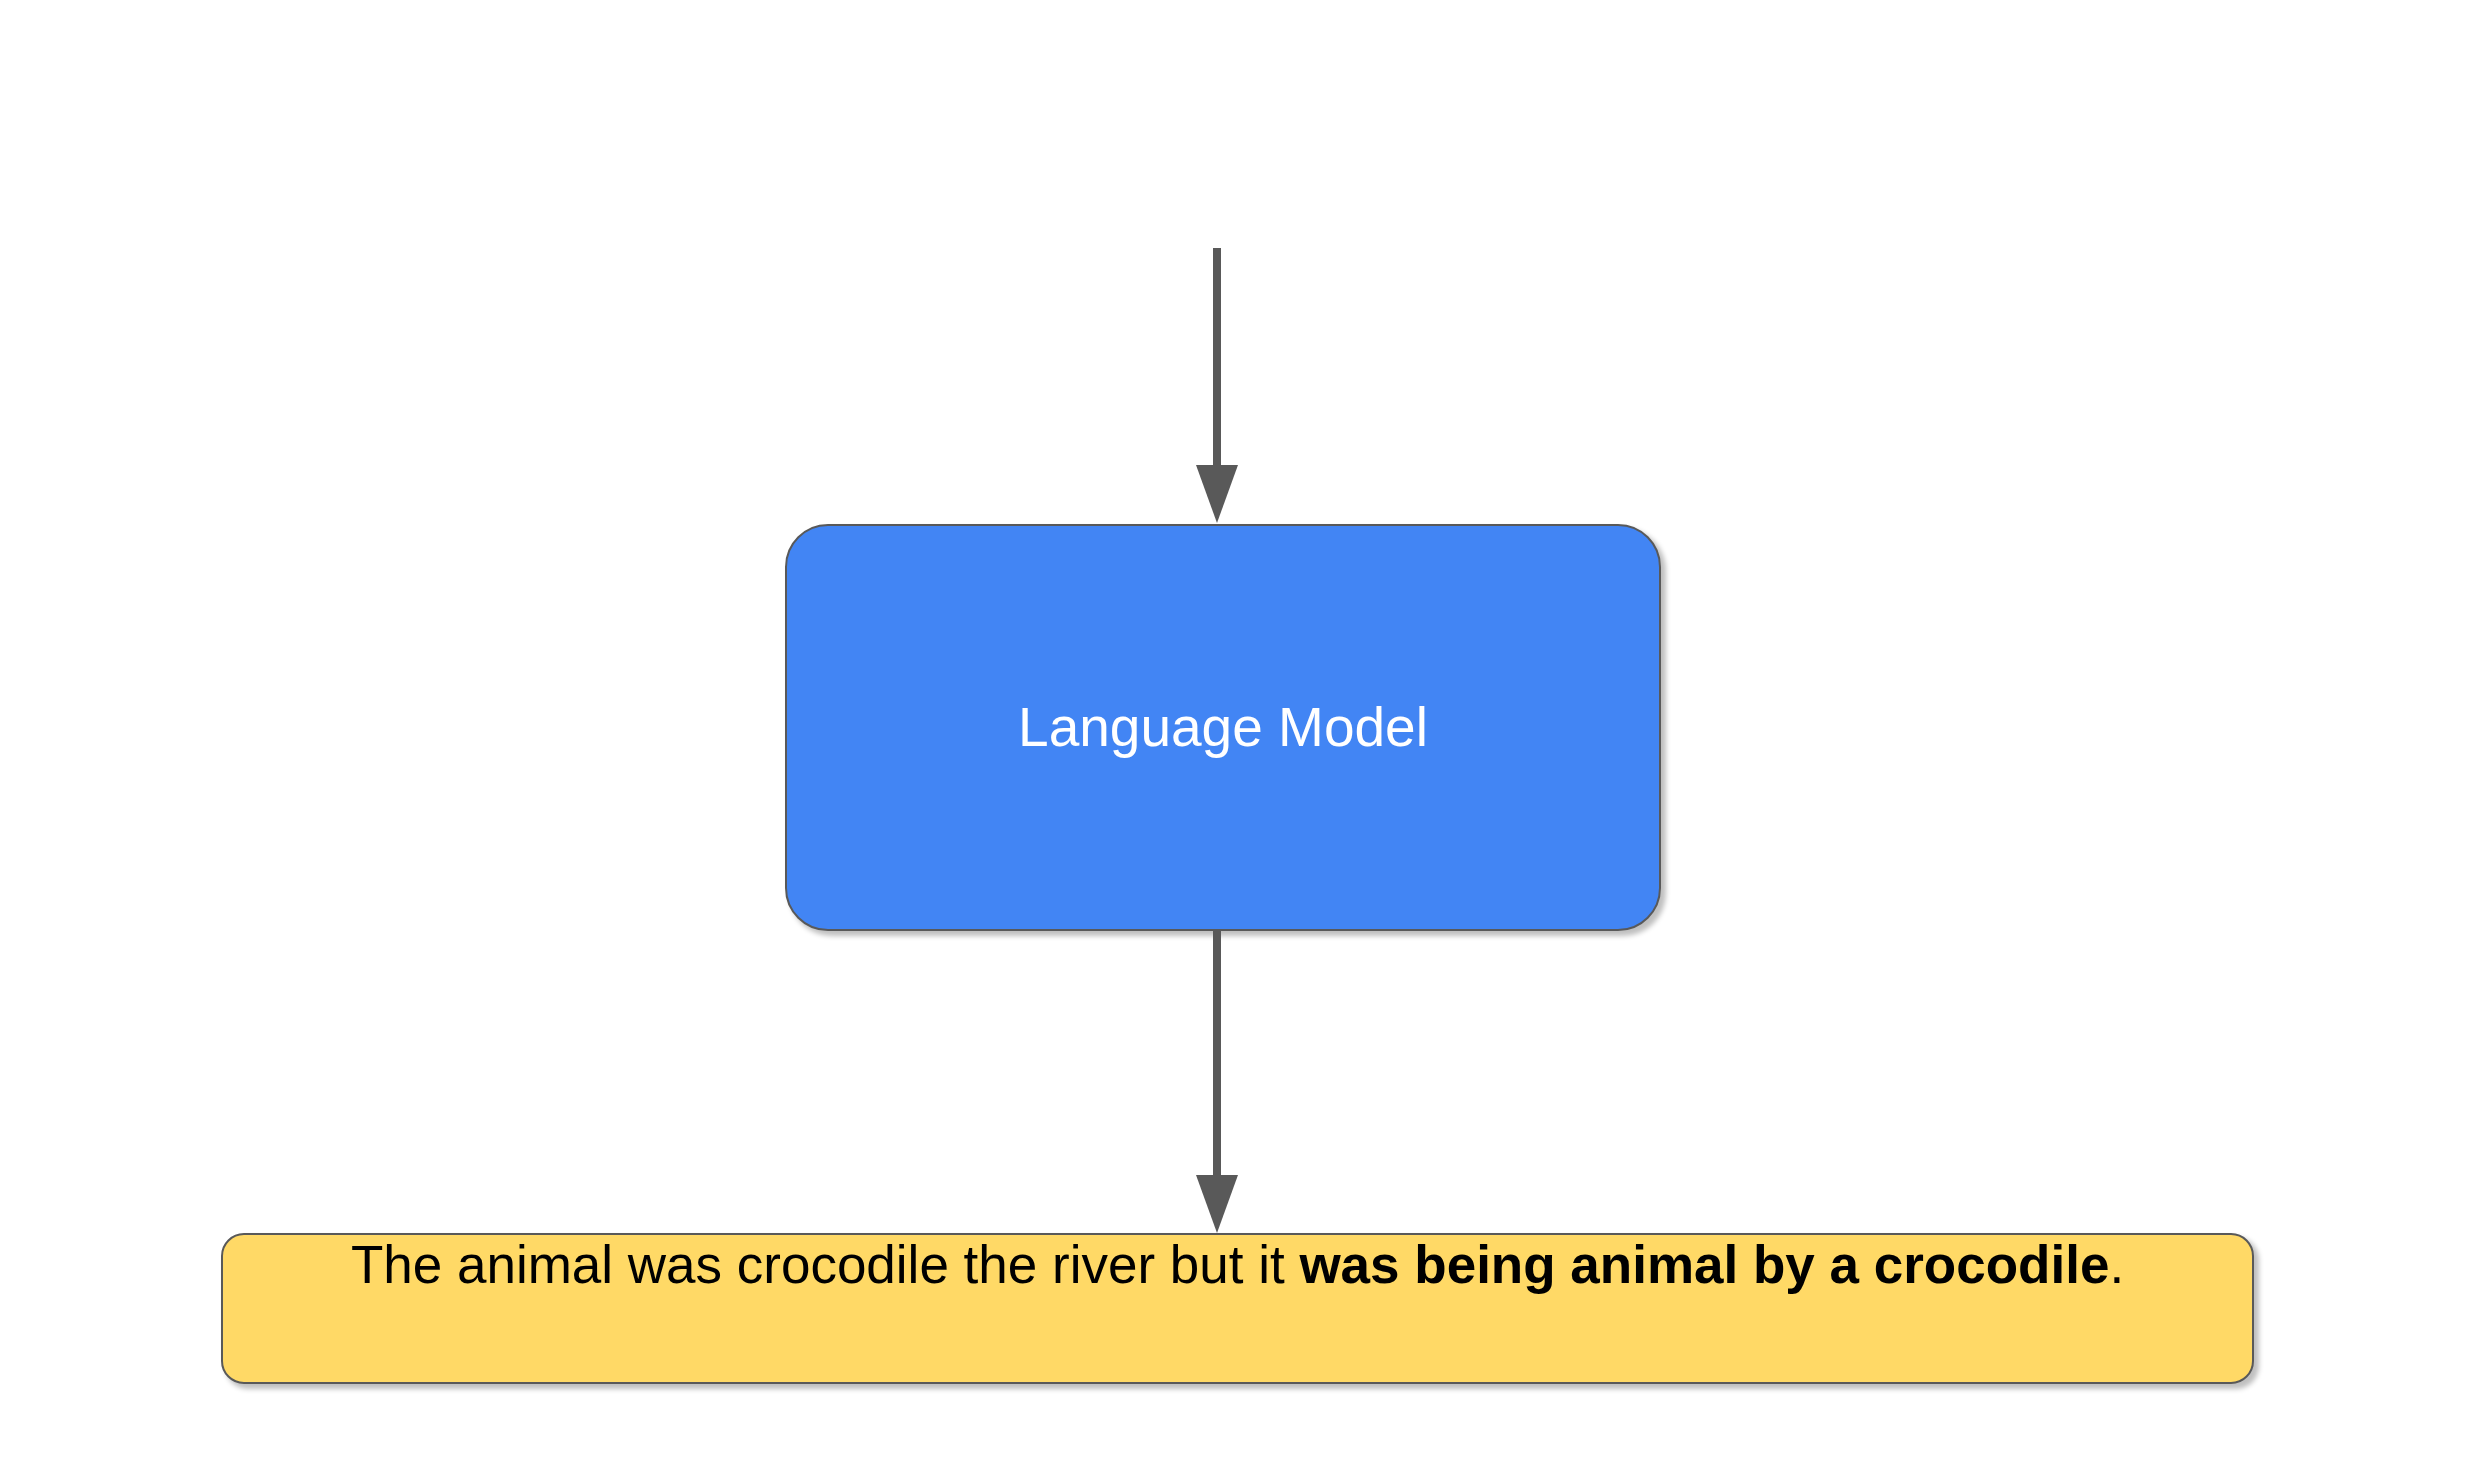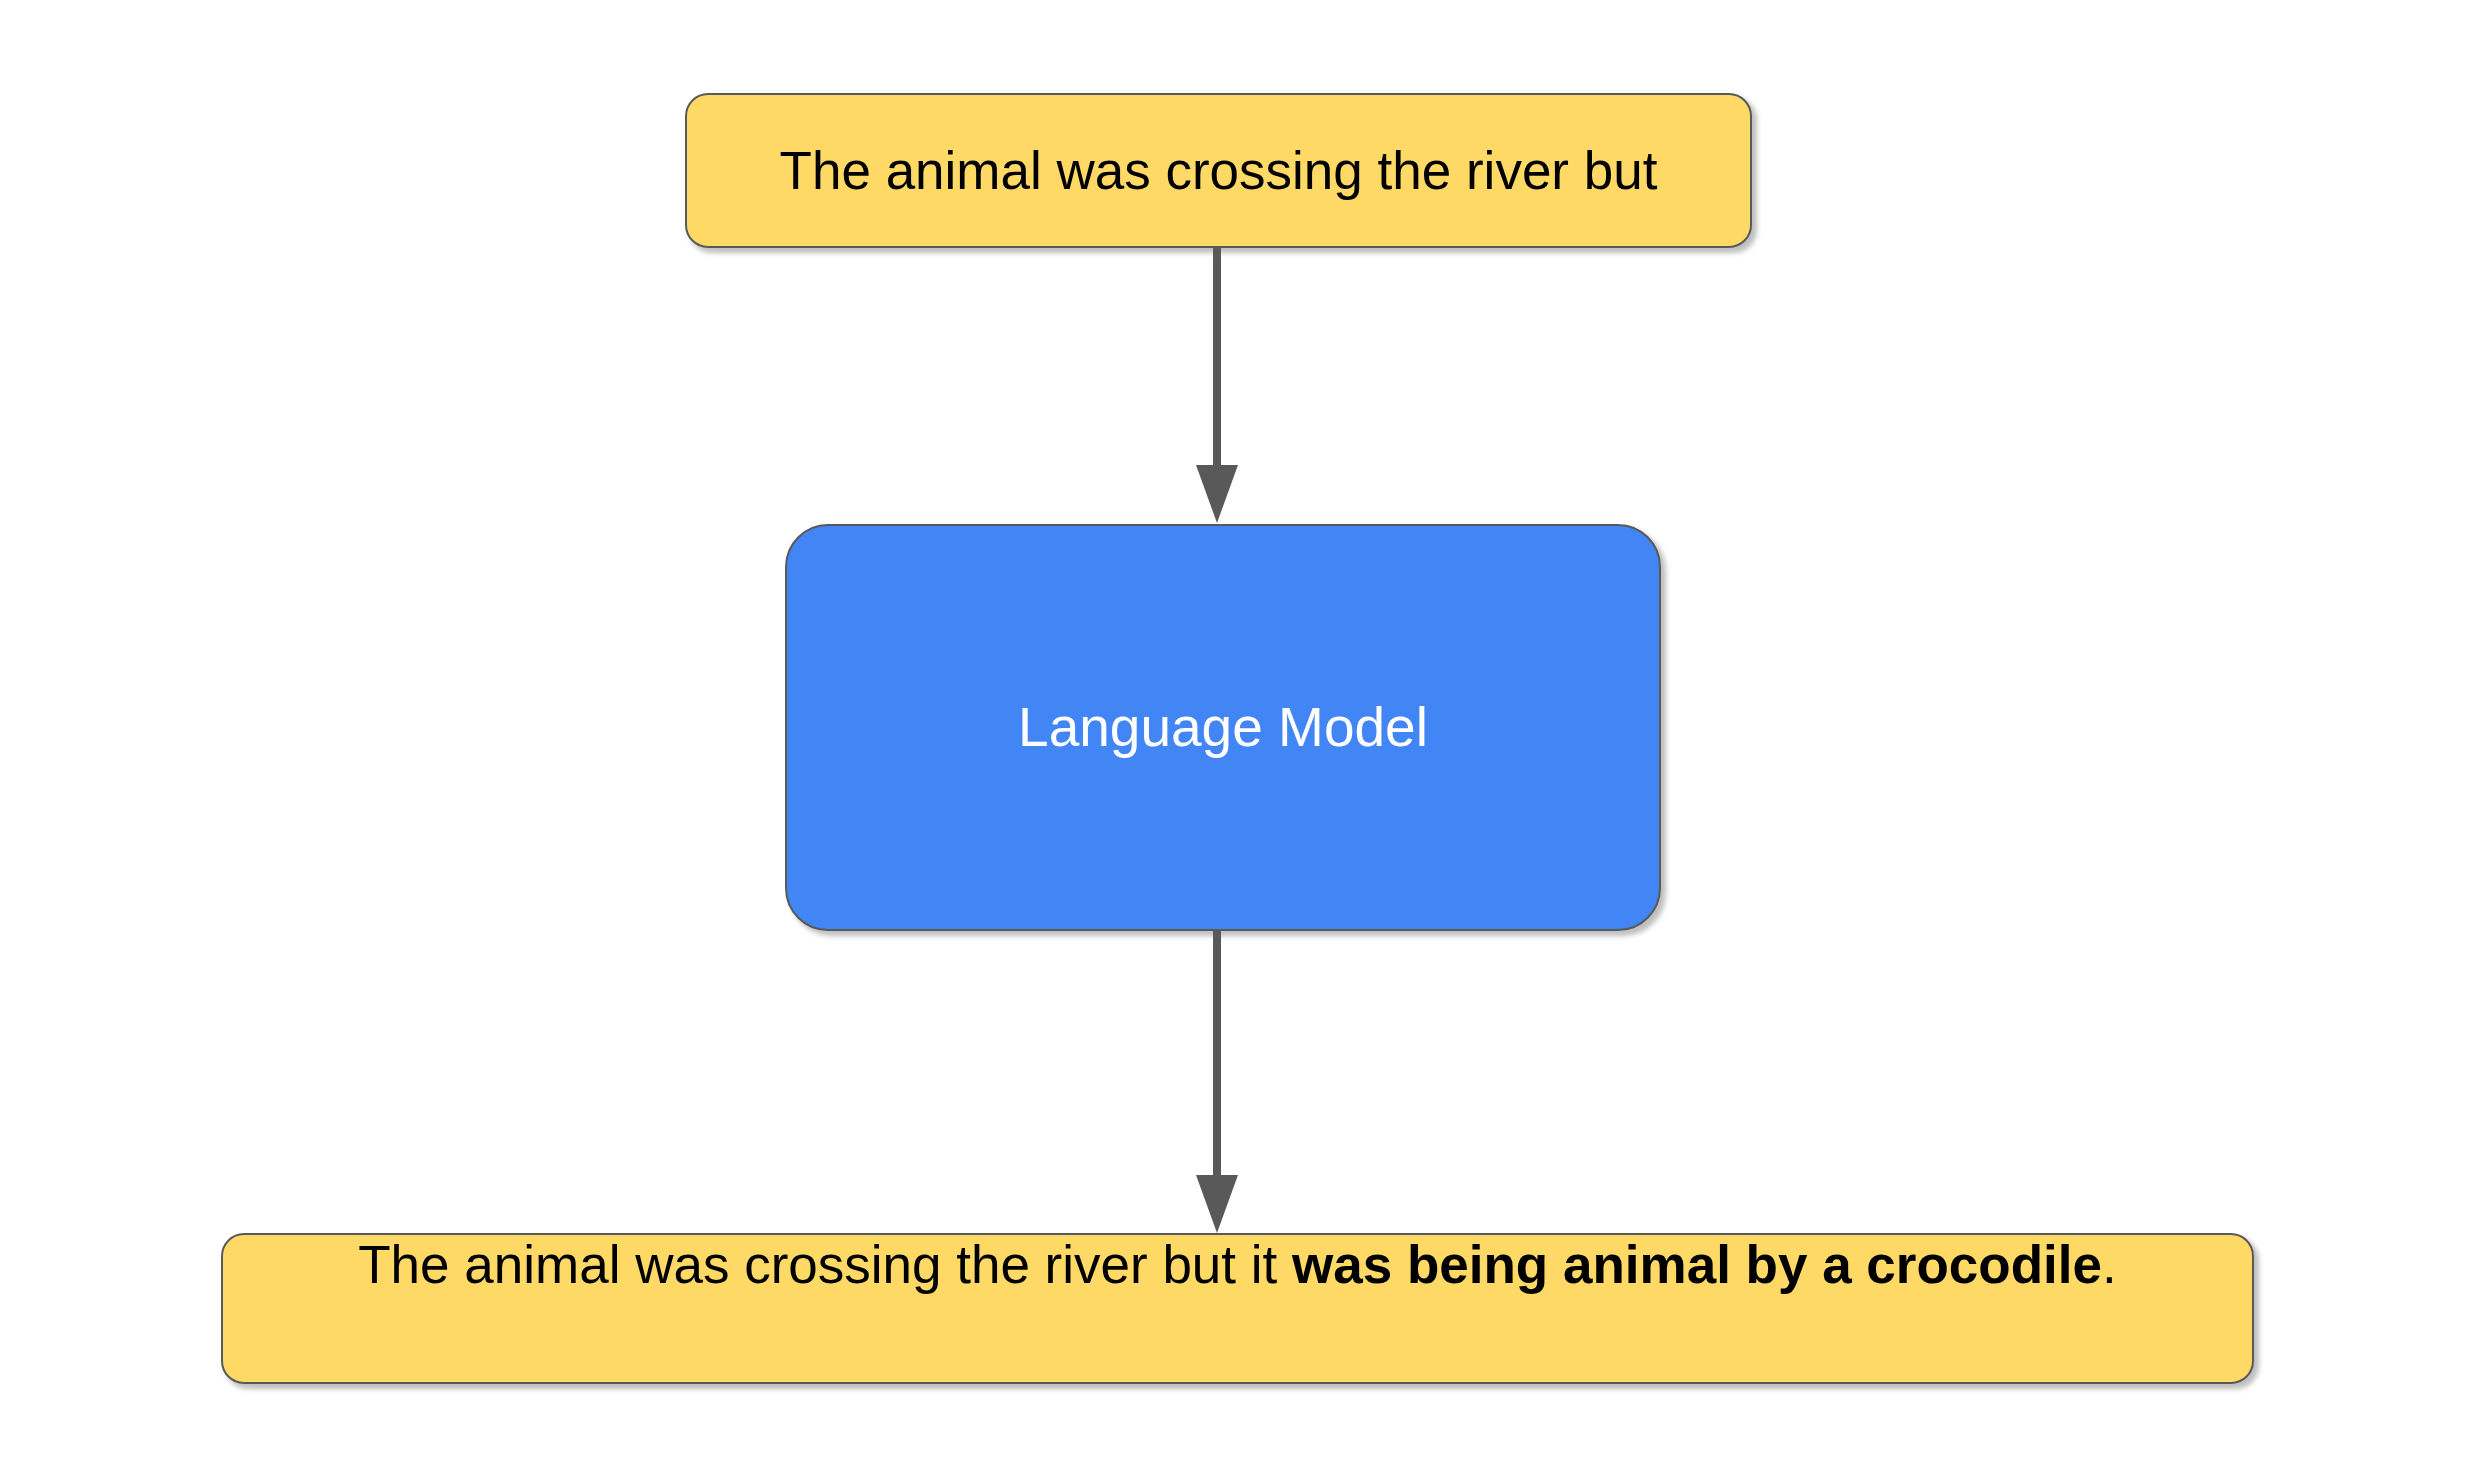--- a/index.html
+++ b/index.html
@@ -77,32 +77,29 @@
   .arrow-head-1 { top: 465px; }
   .arrow-head-2 { top: 1175px; }
   .output-text { margin: 0; padding: 0 33px; }
   .bold-part { font-weight: bold; }
 </style>
 </head>
 <body>
 
 <div class="canvas">
 
-  <div class="node yellow-box input-box">
-    <span>The animal was crossing the river but</span>
-  </div>
 
   <div class="arrow-line arrow-line-1"></div>
   <div class="arrow-head arrow-head-1"></div>
 
   <div class="node model-box">
     <span>Language Model</span>
   </div>
 
   <div class="arrow-line arrow-line-2"></div>
   <div class="arrow-head arrow-head-2"></div>
 
   <div class="node yellow-box output-box">
-    <p class="output-text"><span>The animal was crossing the river but it </span><span class="bold-part">was being animal by a crocodile</span><span>.</span></p>
+    <p class="output-text"><span>The animal was crocodile the river but it </span><span class="bold-part">was being animal by a crocodile</span><span>.</span></p>
   </div>
 
 </div>
 
 
 </body></html>

